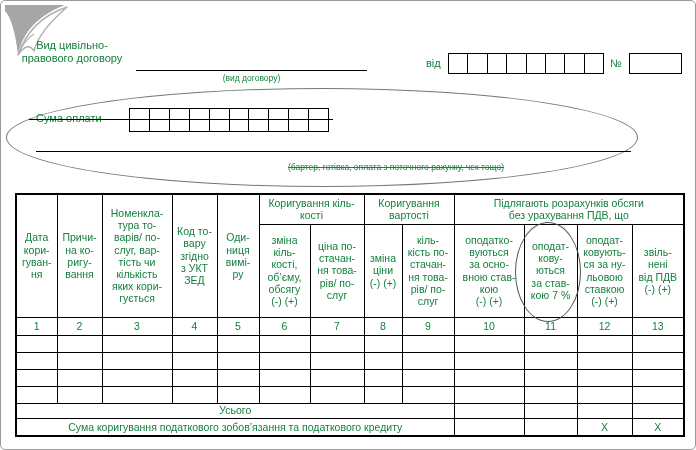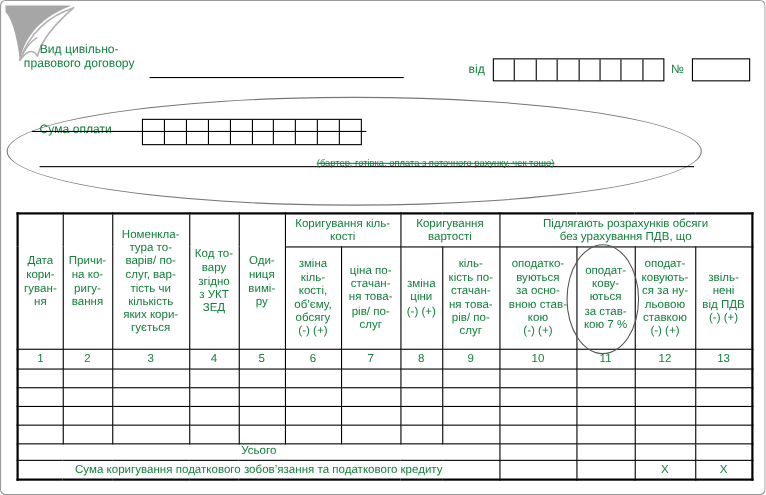--- a/index.html
+++ b/index.html
@@ -38,20 +38,21 @@
 
   <svg class="abs" style="left:2px;top:2px;" width="72" height="62" viewBox="0 0 72 62">
     <path d="M2 2 H62 C36 12 20 28 15 52 C13 32 8 14 2 8 Z" fill="#a6a6a6"></path>
     <path d="M15 52 C23 29 40 12 64 4 C46 20 35 33 31 48 C27 41 21 43 15 52 Z" fill="#ffffff" stroke="#b0b0b0" stroke-width="1.5" stroke-linejoin="round"></path>
     <path d="M15 52 C20 40 26 34 31 31" fill="none" stroke="#b0b0b0" stroke-width="1.2"></path>
   </svg>
 
   <div class="abs lbl ml" style="left:5px;top:38px;width:132px;text-align:center;">Вид цивільно-
 правового договору</div>
   <div class="abs hline" style="left:135px;top:69px;width:231px;"></div>
+  <div class="abs small" style="left:135px;top:72px;width:231px;text-align:center;">(вид договору)</div>
 
   <div class="abs lbl" style="left:425px;top:44px;margin-top:12px;">від</div>
   <div class="abs boxgrid" style="left:447px;top:52px;width:156px;height:21px;">
       <span class="cell"></span>
       <span class="cell"></span>
       <span class="cell"></span>
       <span class="cell"></span>
       <span class="cell"></span>
       <span class="cell"></span>
       <span class="cell"></span>
@@ -71,21 +72,21 @@
       <span class="cell"></span>
       <span class="cell"></span>
       <span class="cell"></span>
       <span class="cell"></span>
       <span class="cell"></span>
       <span class="cell"></span>
     </div>
   <div class="abs hline" style="left:28px;top:118px;width:304px;"></div>
 
   <div class="abs hline" style="left:35px;top:150px;width:595px;"></div>
-  <div class="abs small strike" style="left:250px;top:142px;width:290px;text-align:center;">(бартер, готівка, оплата з поточного рахунку, чек тощо)</div>
+  <div class="abs small strike" style="left:250px;top:161px;width:290px;text-align:center;">(бартер, готівка, оплата з поточного рахунку, чек тощо)</div>
 
   <table class="form abs" style="left:14px;top:192px;">
     <colgroup>
       <col style="width:41px">
         <col style="width:45px">
         <col style="width:70px">
         <col style="width:45px">
       <col style="width:42px">
         <col style="width:51px">
         <col style="width:54px">

